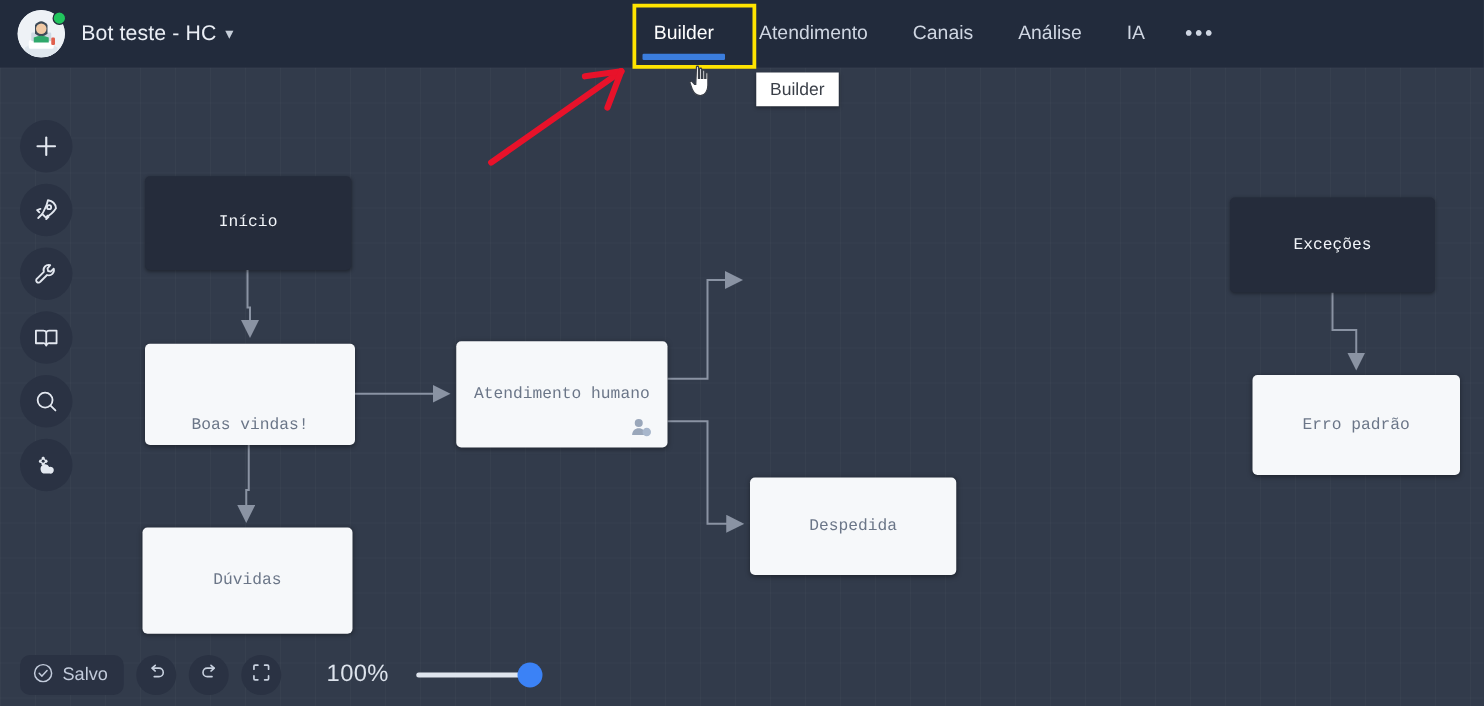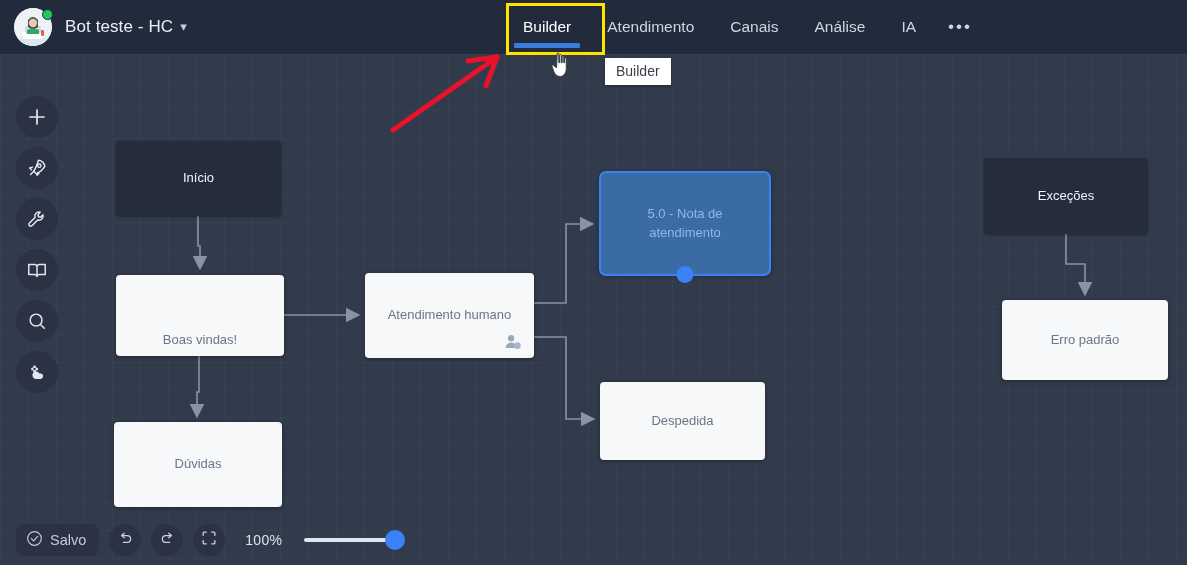--- a/index.html
+++ b/index.html
@@ -95,20 +95,21 @@
   
   .canvas {
     position: absolute; left: 0; top: 54px;
     width: 1187px; height: 511px;
     background-color: #323b4b;
     background-image:
       linear-gradient(to right, rgba(255,255,255,.022) 1px, transparent 1px),
       linear-gradient(to bottom, rgba(255,255,255,.022) 1px, transparent 1px);
     background-size: 28px 28px;
     overflow: hidden;
+    font-family: Liberation Mono, monospace;
   }
 
   .edges { position: absolute; left: 0; top: 0; width: 1187px; height: 511px; }
 
   
   .node {
     position: absolute;
     display: flex; align-items: center; justify-content: center;
     text-align: center; font-size: 13px; line-height: 1.45;
     border-radius: 4px;
@@ -166,21 +167,21 @@
     border-radius: 8px; height: 32px; padding: 0 13px 0 10px;
     font-size: 14.5px; cursor: pointer;
   }
   .round-btn {
     width: 32px; height: 32px; border-radius: 50%;
     background: #2a3243;
     display: flex; align-items: center; justify-content: center;
     cursor: pointer;
   }
   .zoom-label {
-    color: #dde3ec; font-size: 14px; margin-left: 10px;
+    color: #dde3ec; font-size: 19px; margin-left: 26px;
     letter-spacing: .3px;
   }
   .slider {
     position: relative; width: 95px; height: 20px;
     margin-left: 12px; display: flex; align-items: center;
     cursor: pointer;
   }
   .slider .track {
     width: 95px; height: 4px; border-radius: 2px; background: #dfe5ee;
   }
@@ -300,24 +301,20 @@
           <path d="M0.7 14 c0-3.3 2.4-5.4 5.3-5.4 s5.3 2.1 5.3 5.4z" fill="#8a99b0"></path>
           <circle cx="12.4" cy="11.6" r="3.4" fill="#9bacc4"></circle>
         </svg>
       </span>
     </div>
 
     <div class="node light" style="left:114px;top:368px;width:168px;height:85px;">
       <span>Dúvidas</span>
     </div>
 
-    <div class="node selected" style="left:599px;top:117px;width:172px;height:105px;">
-      <span>5.0 - Nota de atendimento</span>
-      <span class="handle"></span>
-    </div>
 
     <div class="node dark" style="left:984px;top:104px;width:164px;height:76px;">
       <span>Exceções</span>
     </div>
 
     <div class="node light" style="left:600px;top:328px;width:165px;height:78px;">
       <span>Despedida</span>
     </div>
 
     <div class="node light" style="left:1002px;top:246px;width:166px;height:80px;">

